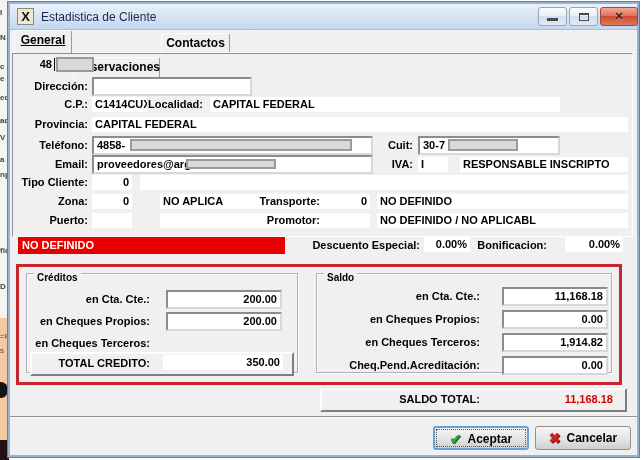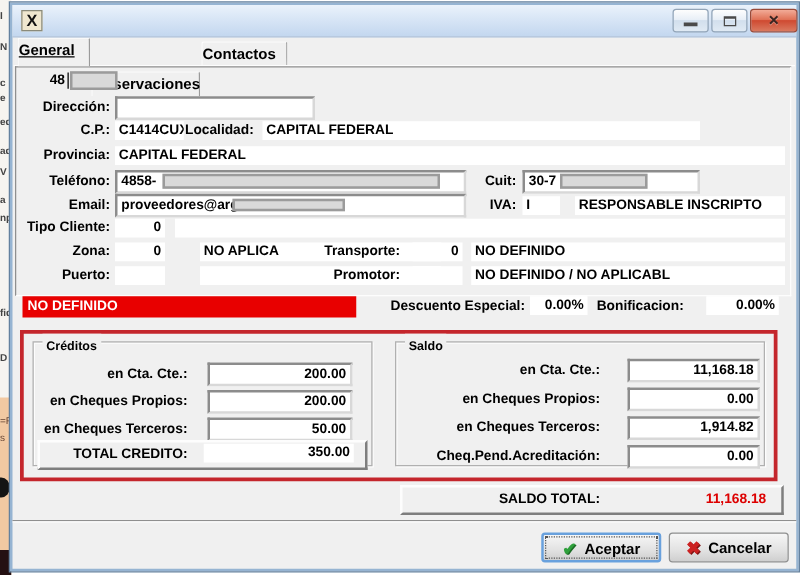--- a/index.html
+++ b/index.html
@@ -33,21 +33,21 @@
   #btn-close { left:590px; width:38px; border-color:#9a4a38;
                background:linear-gradient(#f2ab97,#e07257 45%,#cf4a31 50%,#da7a60); }
   .glyph-min { position:absolute; left:8px; bottom:4px; width:11px; height:3px; background:#4a4a4a; }
   .glyph-max { position:absolute; left:9px; top:5px; width:10px; height:8px;
                border:1px solid #4a4a4a; border-top-width:2px; background:transparent; }
   .glyph-x { position:absolute; width:100%; text-align:center; top:2px; font-size:11px;
              font-weight:bold; color:#3c2420; text-shadow:0 1px 0 rgba(255,255,255,.35); }
 
   
   .tab { top:29px; height:20px; background:#f0f0f0; font-size:12px; font-weight:bold;
-         color:#000; line-height:19px;
+         color:#000; text-align:center; line-height:19px;
          border:1px solid #9a9a9a; border-bottom:none;
          border-top-color:#fdfdfd; border-left-color:#fdfdfd;
          border-radius:2px 2px 0 0; }
   .tab.active { top:26px; height:23px; z-index:3; }
   .tab.active .tab-label { text-decoration:underline; }
   #tab-general { left:4px; width:58px; }
   #tab-observaciones { left:63px; width:87px;margin-top:24px; }
   #tab-contactos { left:151px; width:69px; }
   #tabpage-edge { left:1px; top:48px; width:625px; height:2px;
                   border-top:1px solid #fdfdfd; }
@@ -116,20 +116,21 @@
   <span style="position:absolute;top:14px;font-size:8px;color:#664433">=F</span>
   <span style="position:absolute;top:28px;font-size:8px;color:#664433">s</span>
 </div>
 <div id="bg-circle" class="abs"></div>
 <div id="bg-dark" class="abs"></div>
 
 <div id="dialog" class="abs">
 
   <div id="titlebar" class="abs">
     <div id="win-icon" class="abs">X</div>
+    <div id="win-title" class="abs">Estadistica de Cliente</div>
     <div id="btn-min" class="abs capbtn">
         <div class="glyph-min"></div>
       </div>
     <div id="btn-max" class="abs capbtn">
         <div class="glyph-max"></div>
       </div>
     <div id="btn-close" class="abs capbtn">
         <div class="glyph-x">✕</div>
       </div>
   </div>
@@ -202,21 +203,20 @@
 
   <div id="red-box" class="abs"></div>
 
   <div class="groupbox" style="left:16px;top:269px;width:272px;height:100px"></div>
   <div class="group-title" style="left:24px;top:263px">Créditos</div>
   <div class="lbl" style="left:16px;width:124px;top:288px">en Cta. Cte.:</div>
   <div class="fld bordered money" style="left:156px;top:286px;width:116px">200.00</div>
   <div class="lbl" style="left:16px;width:124px;top:310px">en Cheques Propios:</div>
   <div class="fld bordered money" style="left:156px;top:308px;width:116px">200.00</div>
   <div class="lbl" style="left:16px;width:124px;top:332px">en Cheques Terceros:</div>
-  <div class="fld bordered money" style="left:156px;top:330px;width:116px">50.00</div>
   <div class="raised" style="left:20px;top:348px;width:264px;height:24px"></div>
   <div class="lbl" style="left:26px;width:114px;top:352px">TOTAL CREDITO:</div>
   <div class="fld money" style="left:153px;top:351px;width:120px">350.00</div>
 
   <div class="groupbox" style="left:306px;top:269px;width:296px;height:100px"></div>
   <div class="group-title" style="left:314px;top:263px">Saldo</div>
   <div class="lbl" style="left:306px;width:164px;top:285px">en Cta. Cte.:</div>
   <div class="fld bordered money" style="left:492px;top:283px;width:106px">11,168.18</div>
   <div class="lbl" style="left:306px;width:164px;top:308px">en Cheques Propios:</div>
   <div class="fld bordered money" style="left:492px;top:306px;width:106px">0.00</div>

